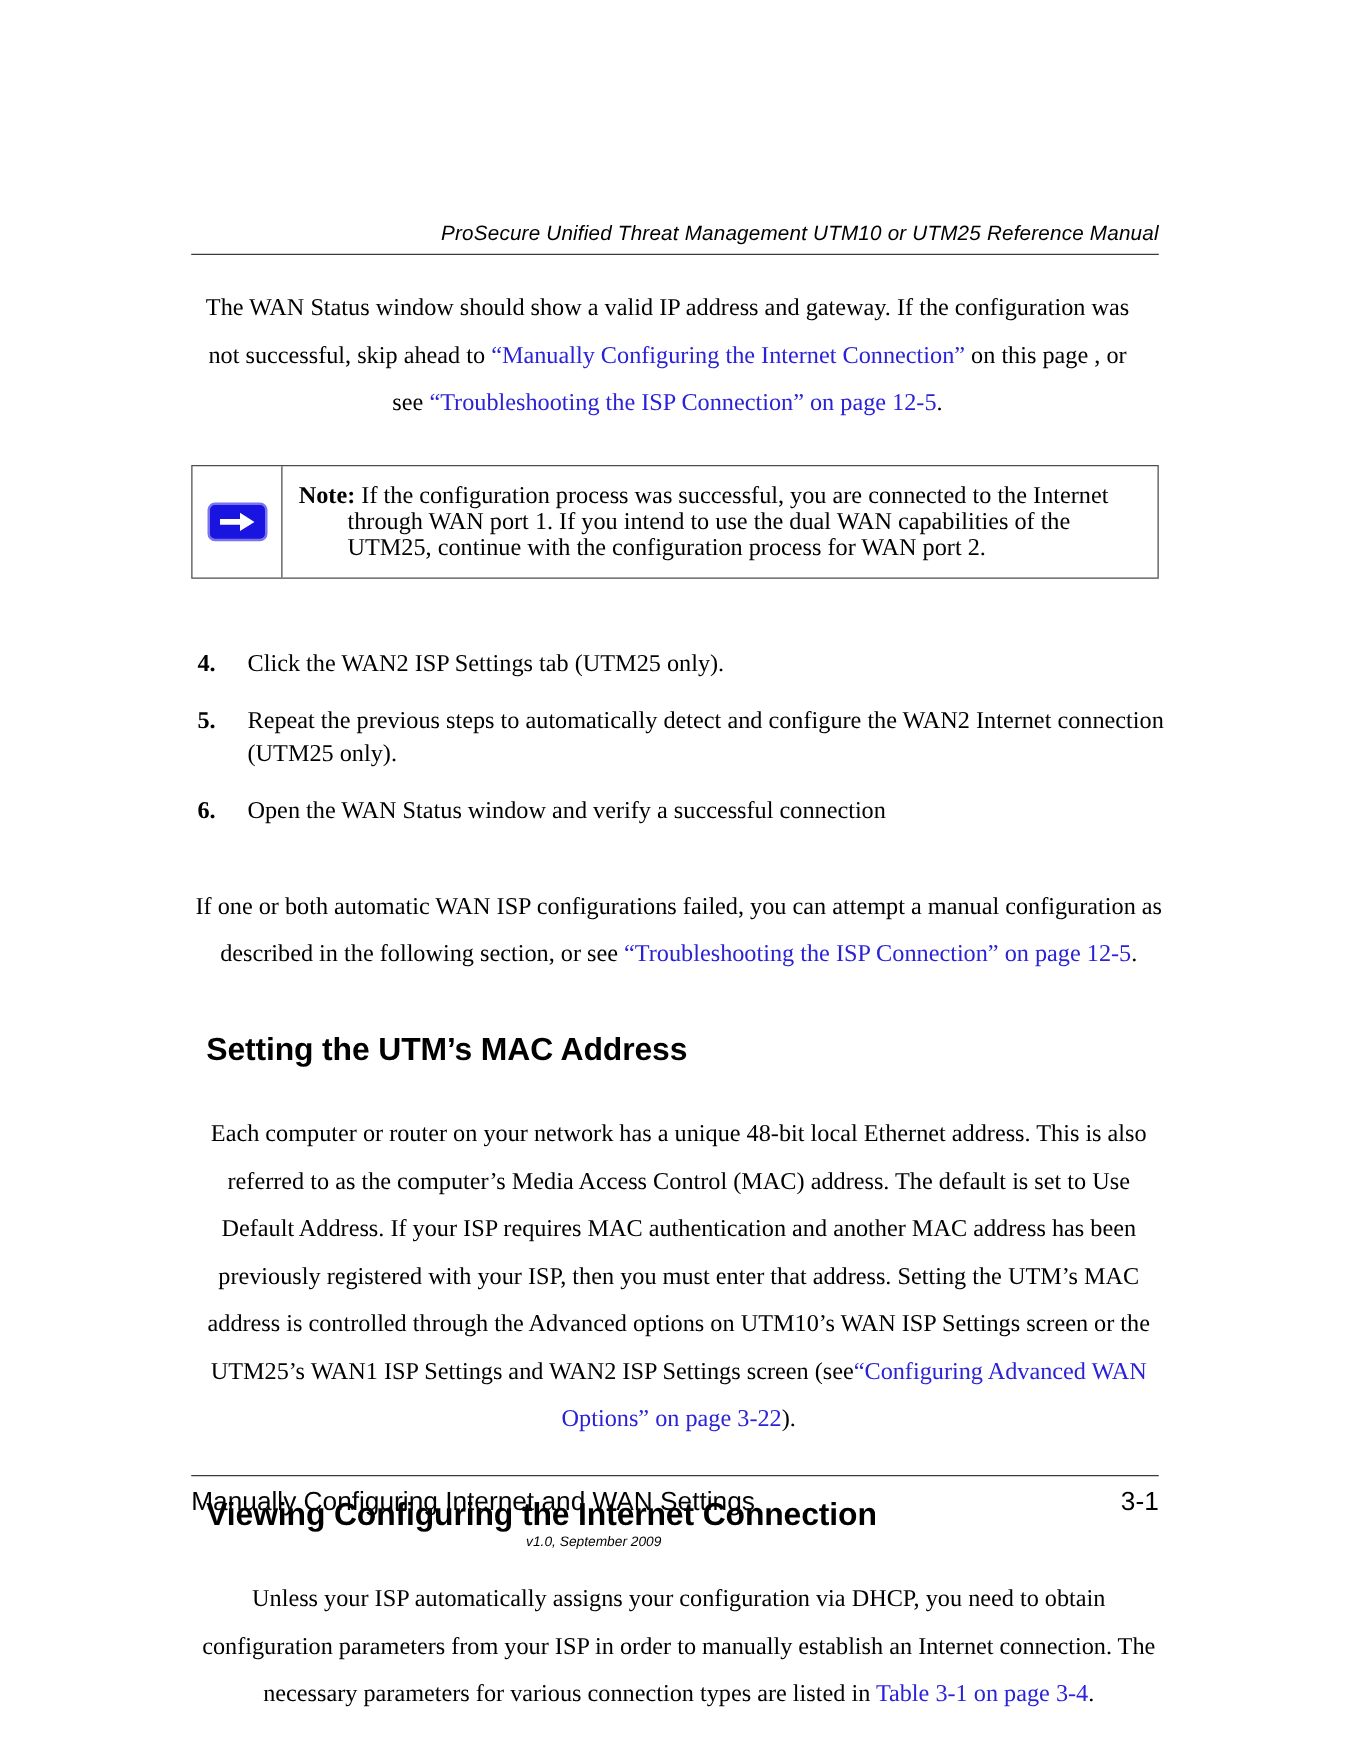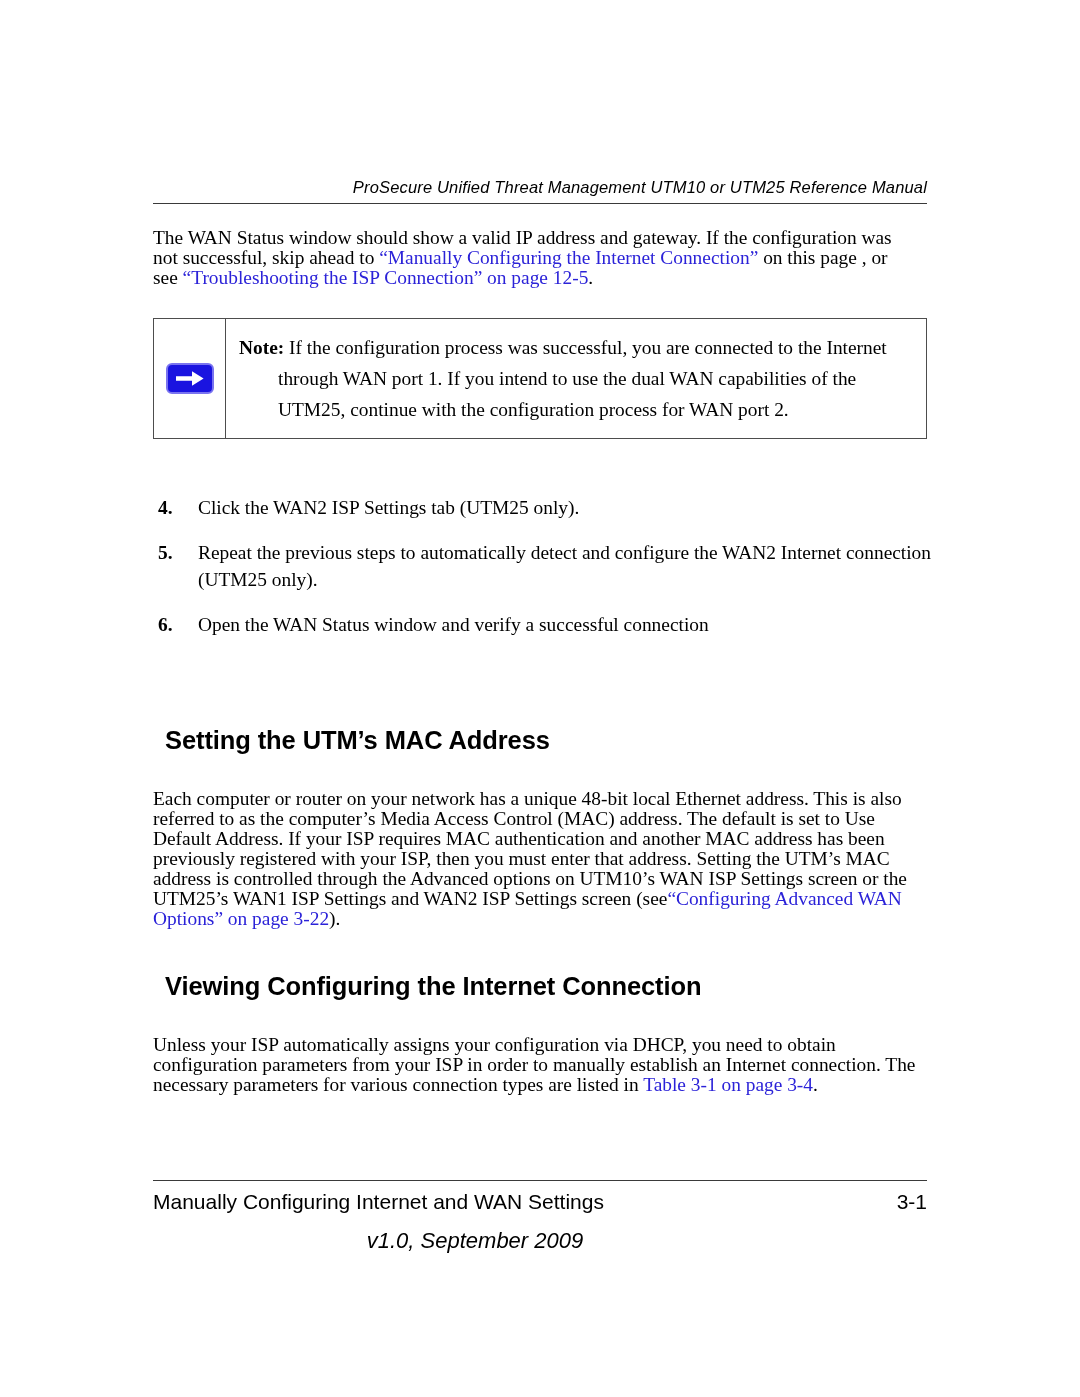--- a/index.html
+++ b/index.html
@@ -49,23 +49,23 @@
   
   .content {
     position: absolute;
     left: 153px;
     top: 228px;
     width: 780px;
   }
 
   p.body {
     font-size: 19.4px;
-    line-height: 20px;
-    margin: 0;
-    text-align: left;
+    line-height: 38px;
+    margin: 0;
+    text-align: center;
   }
 
   .para-intro { width: 762px; }
   .gap-22 { height: 22px; }
   .gap-26 { height: 26px; }
   .gap-30 { height: 30px; }
 
   a.xref, .xref {
     color: #2b22d8;
     text-decoration: none;
@@ -103,21 +103,21 @@
   .note-icon svg { display: block; }
 
   .note-body {
     box-sizing: border-box;
     padding: 13px 10px 13px 13px;
     flex: 1 1 auto;
   }
   .note-body p {
     margin: 0;
     font-size: 19.4px;
-    line-height: 31px;
+    line-height: 21px;
     text-indent: -39px;
     padding-left: 39px;
   }
   .note-label {
     font-weight: bold;
   }
 
   
   ol.steps {
     margin: 0;
@@ -166,21 +166,21 @@
     justify-content: space-between;
     align-items: baseline;
     font-family: "Liberation Sans", sans-serif;
     font-size: 21px;
   }
   .footer-version {
     margin-top: 14px;
     text-align: center;
     font-family: "Liberation Sans", sans-serif;
     font-style: italic;
-    font-size: 22px;
+    font-size: 11px;
     width: 774px;
     padding-right: 130px;
     box-sizing: border-box;
   }
 </style>
 </head>
 <body>
 
 <div class="page">
 
@@ -217,20 +217,21 @@
       <li><span class="num">4.</span><span>Click the WAN2 ISP Settings tab (UTM25 only).</span></li>
       <li><span class="num">5.</span><span>Repeat the previous steps to automatically detect and configure the WAN2 Internet connection (UTM25 only).</span></li>
       <li><span class="num">6.</span><span>Open the WAN Status window and verify a successful connection</span></li>
     </ol>
 
     <div class="gap-22"></div>
 
 
     <div class="gap-22"></div>
 
+    <p class="body"><span>If one or both automatic WAN ISP configurations failed, you can attempt a manual configuration as described in the following section, or see </span><span class="xref">“Troubleshooting the ISP Connection” on page 12-5</span><span>.</span></p>
 
     <div class="gap-30"></div>
 
     <h2 class="section">Setting the UTM’s MAC Address</h2>
 
     <div class="gap-22"></div>
 
     <p class="body"><span>Each computer or router on your network has a unique 48-bit local Ethernet address. This is also referred to as the computer’s Media Access Control (MAC) address. The default is set to Use Default Address. If your ISP requires MAC authentication and another MAC address has been previously registered with your ISP, then you must enter that address. Setting the UTM’s MAC address is controlled through the Advanced options on UTM10’s WAN ISP Settings screen or the UTM25’s WAN1 ISP Settings and WAN2 ISP Settings screen (see</span><span class="xref">“Configuring Advanced WAN Options” on page 3-22</span><span>).</span></p>
 
     <div class="gap-30"></div>

